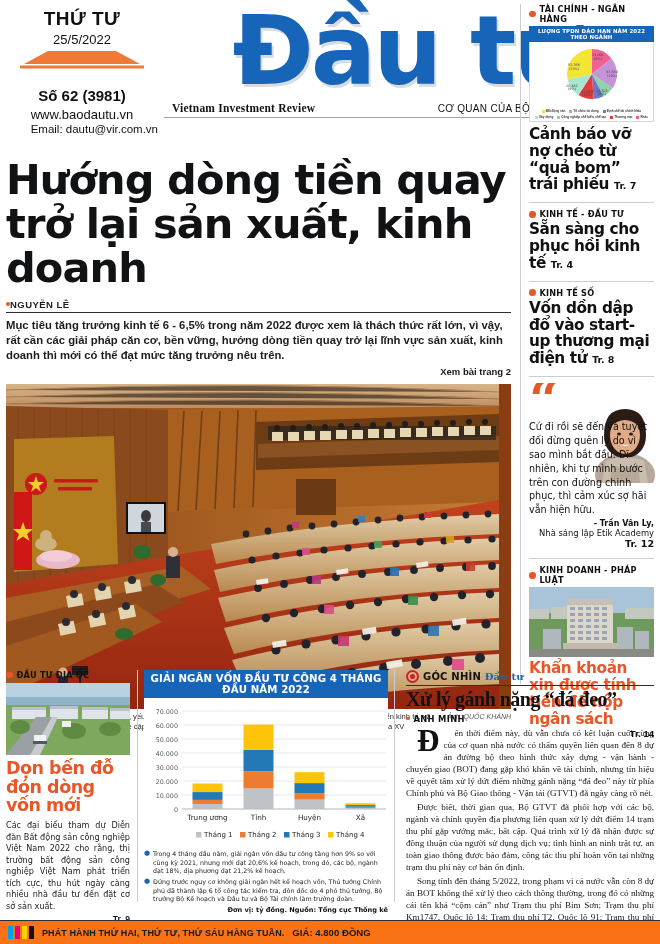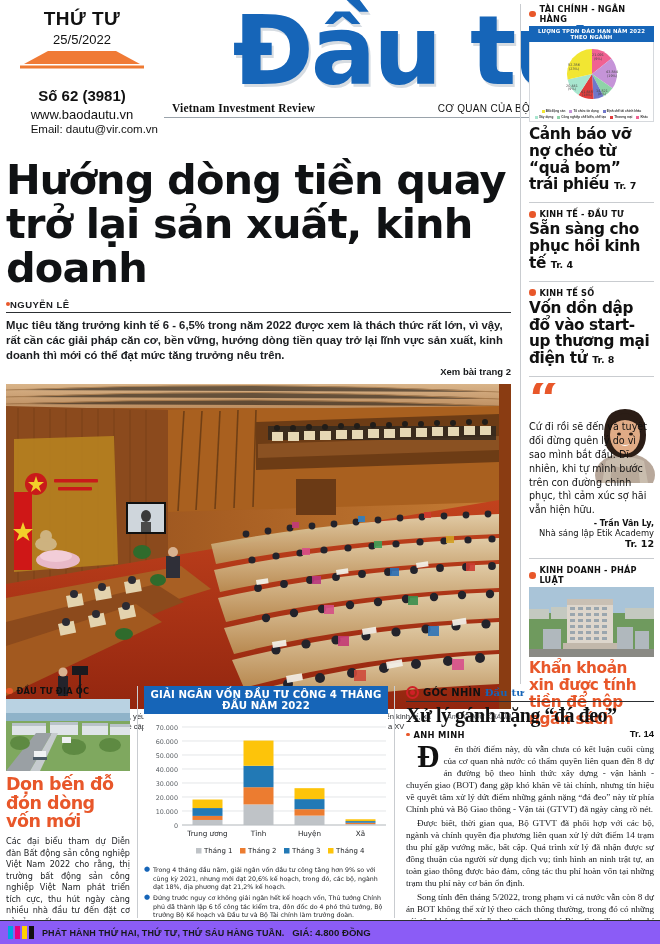--- a/index.html
+++ b/index.html
@@ -159,21 +159,21 @@
     color: #111;
   }
   .quote-attr2 b { font-size: 9.5px; }
 
   .s-photo { width: 100%; height: 70px; overflow: hidden; margin: 2px 0 3px; }
   .s-title-orange { color: #e8572a !important; }
   .pg-right { text-align: right; font-size: 9.5px; font-weight: bold; color:#111; }
 
   
   .bottom {
-    position: absolute; left: 6px; right: 6px; top: 686px; height: 232px;
+    position: absolute; left: 6px; right: 6px; top: 670px; height: 232px;
     display: flex; gap: 7px;
   }
   .b-left { width: 124px; }
   .b-mid {
     width: 258px; border-left: 1.2px solid #c9ccd0; border-right: 1.2px solid #c9ccd0;
     padding: 0 6px;
   }
   .b-right { flex: 1; padding-left: 4px; }
 
   .b-photo { width: 100%; height: 72px; overflow: hidden; margin: 3px 0 4px; }
@@ -237,21 +237,21 @@
   .gn-body p { text-indent: 11px; margin-bottom: 1px; }
   .dropcap {
     float: left; font-family: "Liberation Serif", serif; font-weight: bold;
     font-size: 31px; line-height: .83; margin: 1px 4px 0 0; color: #111;
   }
 
   
   .footer {
     position: absolute; left: 0; right: 0; bottom: 0; height: 24px;
     border-top: 1.4px solid #2c2f33; display: flex; align-items: center;
-    padding: 0 8px; gap: 8px; background: #8b5cf6;
+    padding: 0 8px; gap: 8px; background: #f97316;
   }
   .cmyk { display: flex; gap: 2px; }
   .cmyk i { width: 5px; height: 13px; display: block; }
   .f-left { font-size: 9px; font-weight: 600; color: #16181a; letter-spacing: .1px; }
   .f-mid { flex: 1; text-align: center; font-size: 8.4px; color: #16181a; }
   .f-right { font-weight: bold; font-size: 9.6px; color: #16181a; white-space: nowrap; }
 </style>
 </head>
 <body>
 

